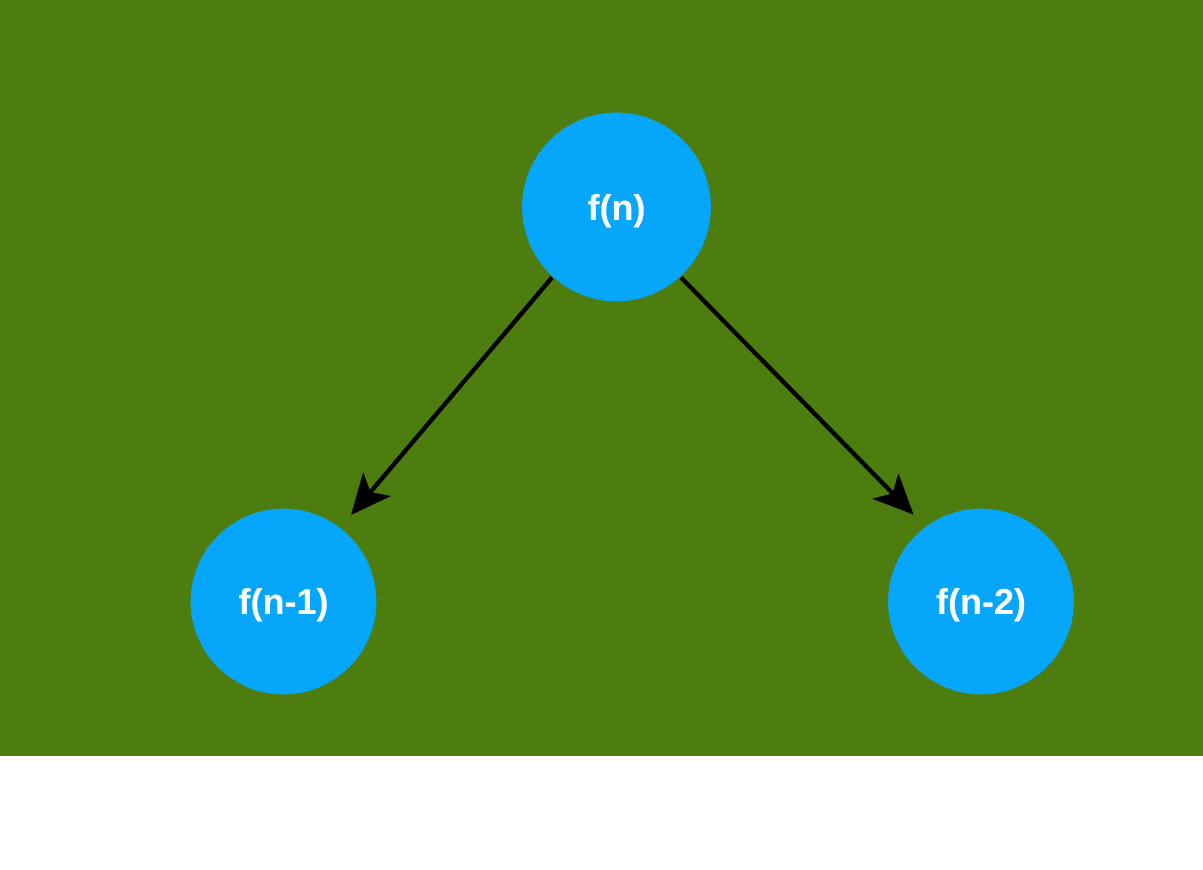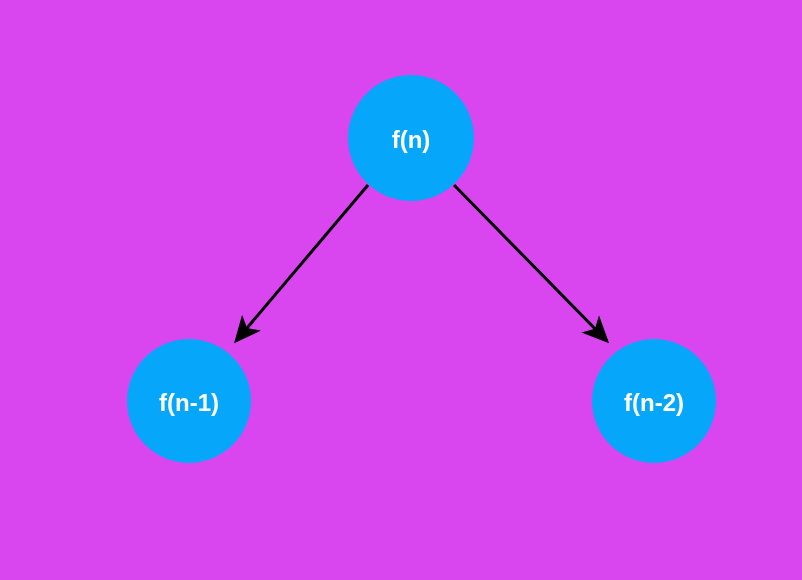--- a/index.html
+++ b/index.html
@@ -9,22 +9,22 @@
   }
   body {
     width: 802px;
     height: 580px;
     overflow: hidden;
     font-family: "Liberation Sans", sans-serif;
   }
   #diagram-canvas {
     position: relative;
     width: 802px;
-    height: 580px;
-    background: #d946ef;
+    height: 504px;
+    background: #4d7c0f;
   }
   #diagram-svg {
     position: absolute;
     top: 0;
     left: 0;
     width: 802px;
     height: 580px;
   }
   .node-label {
     font-family: "Liberation Sans", sans-serif;

